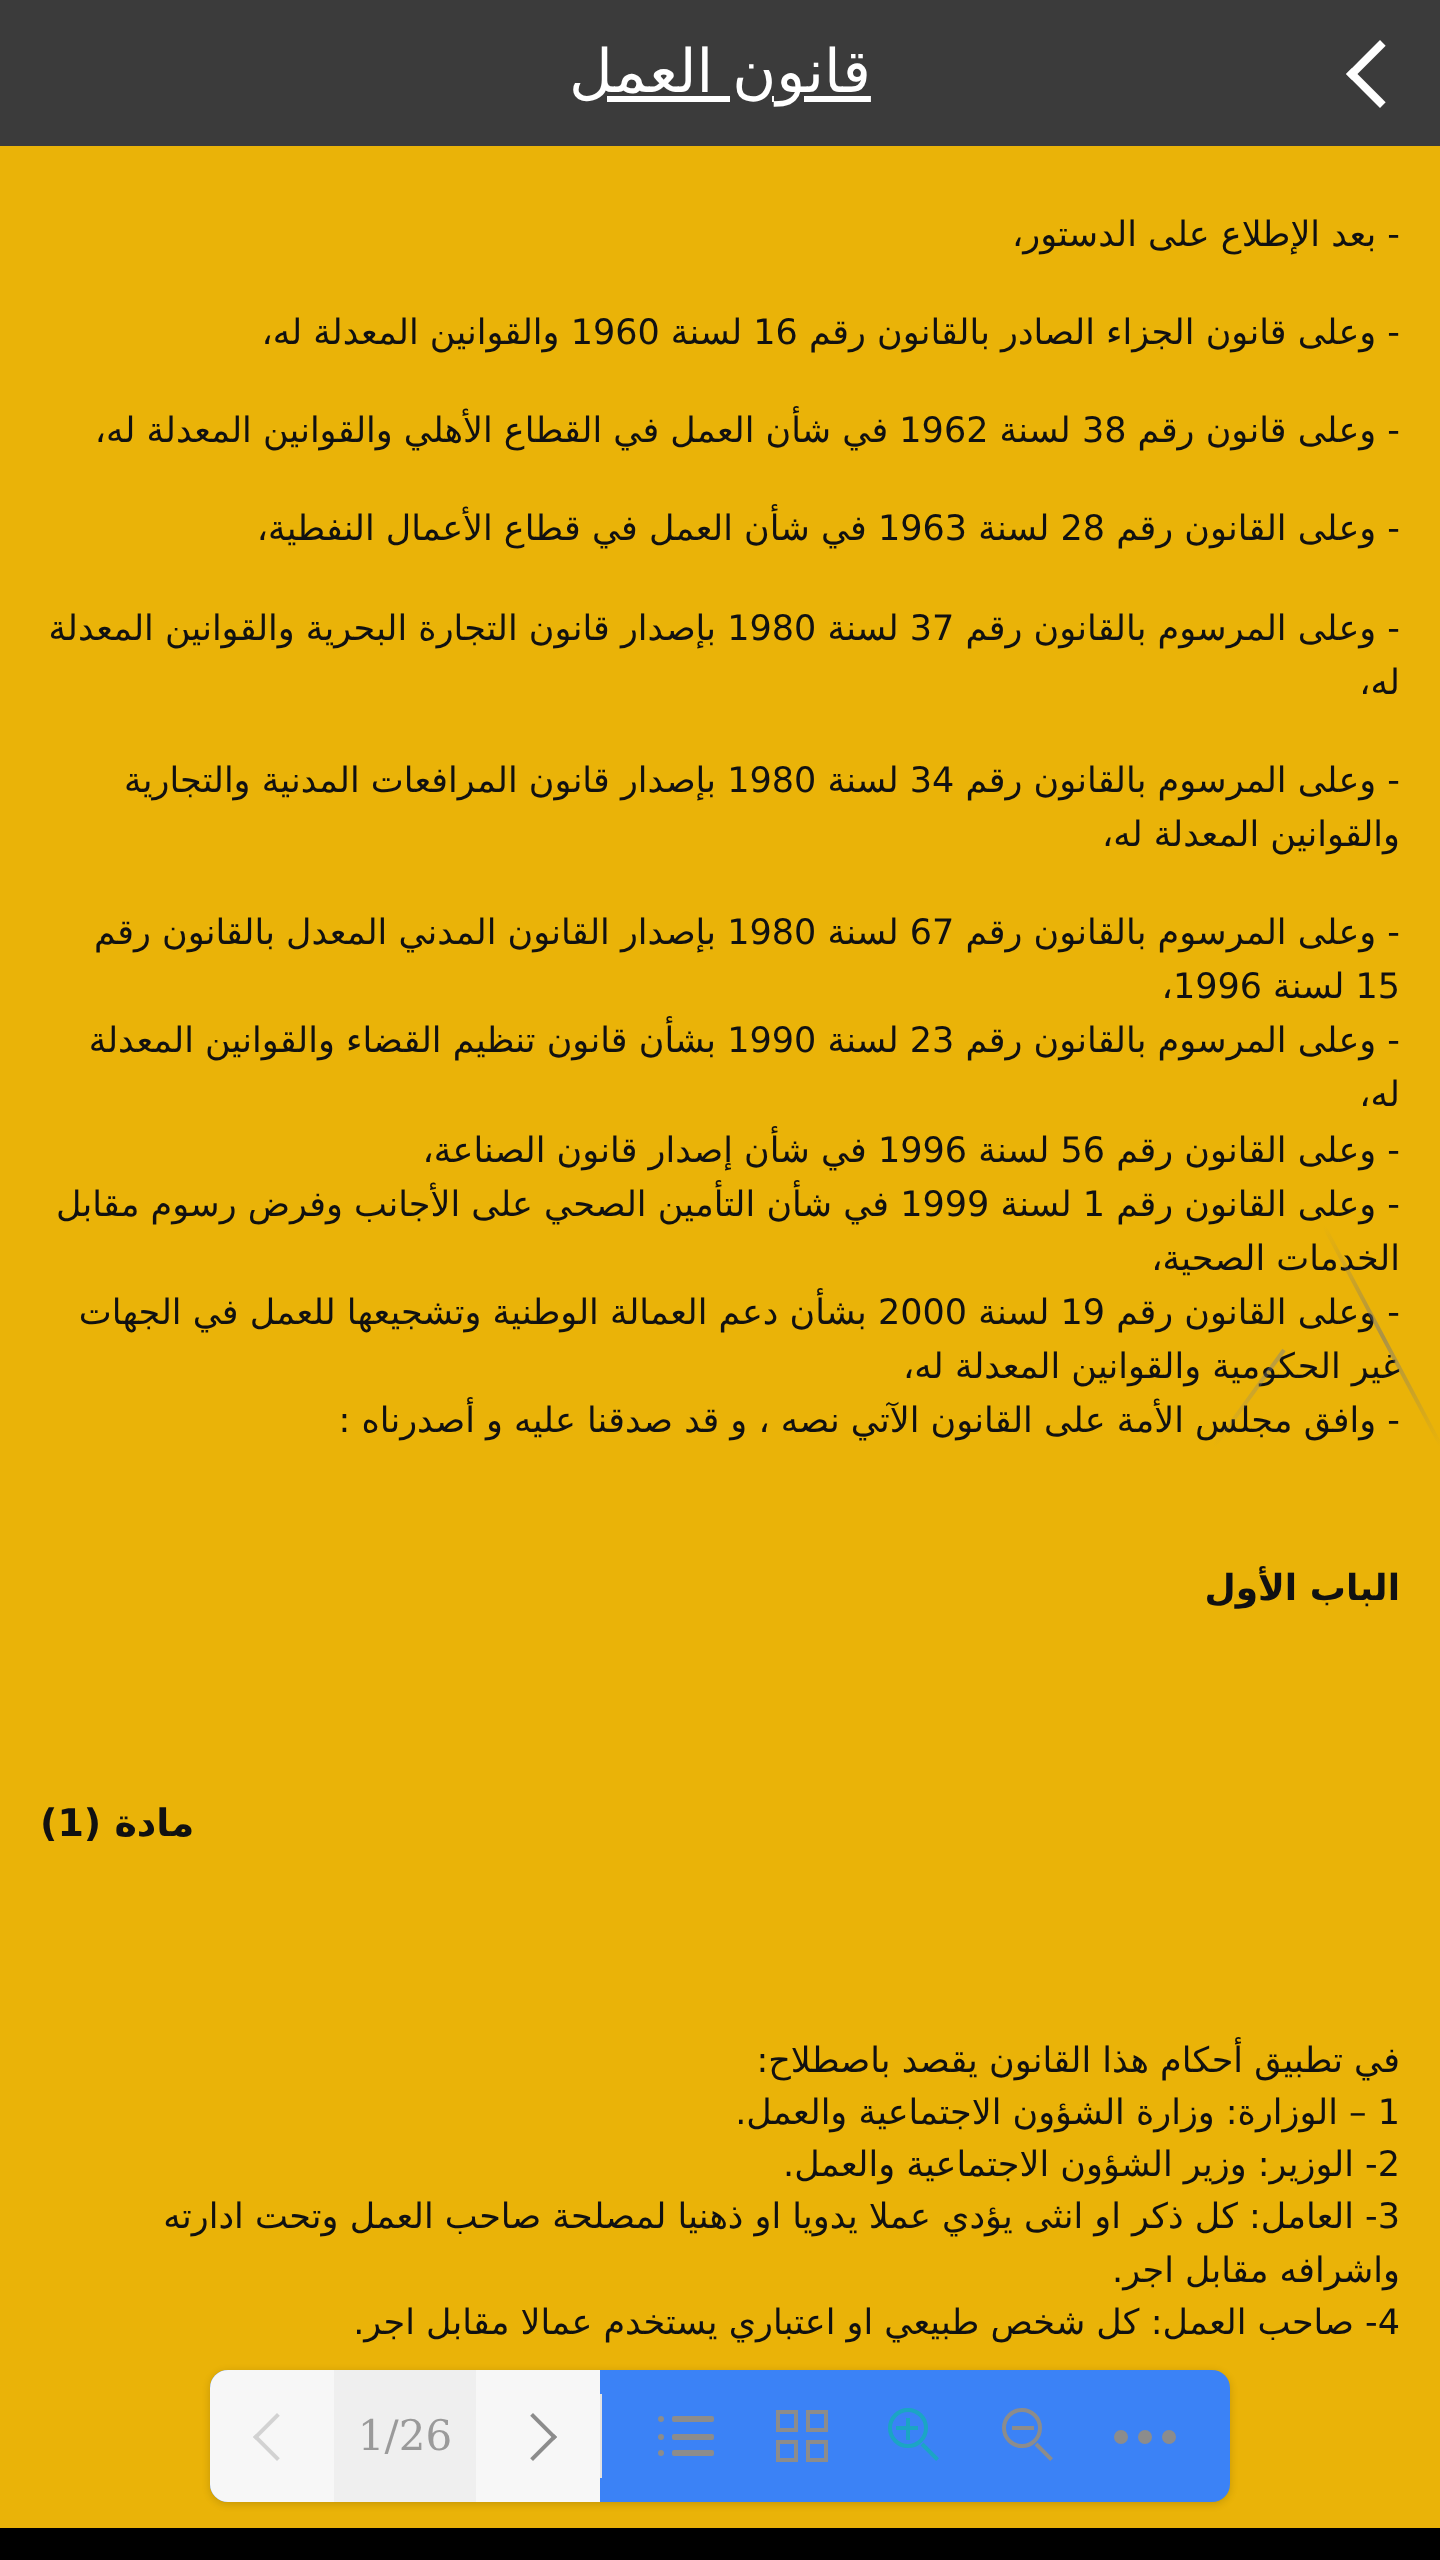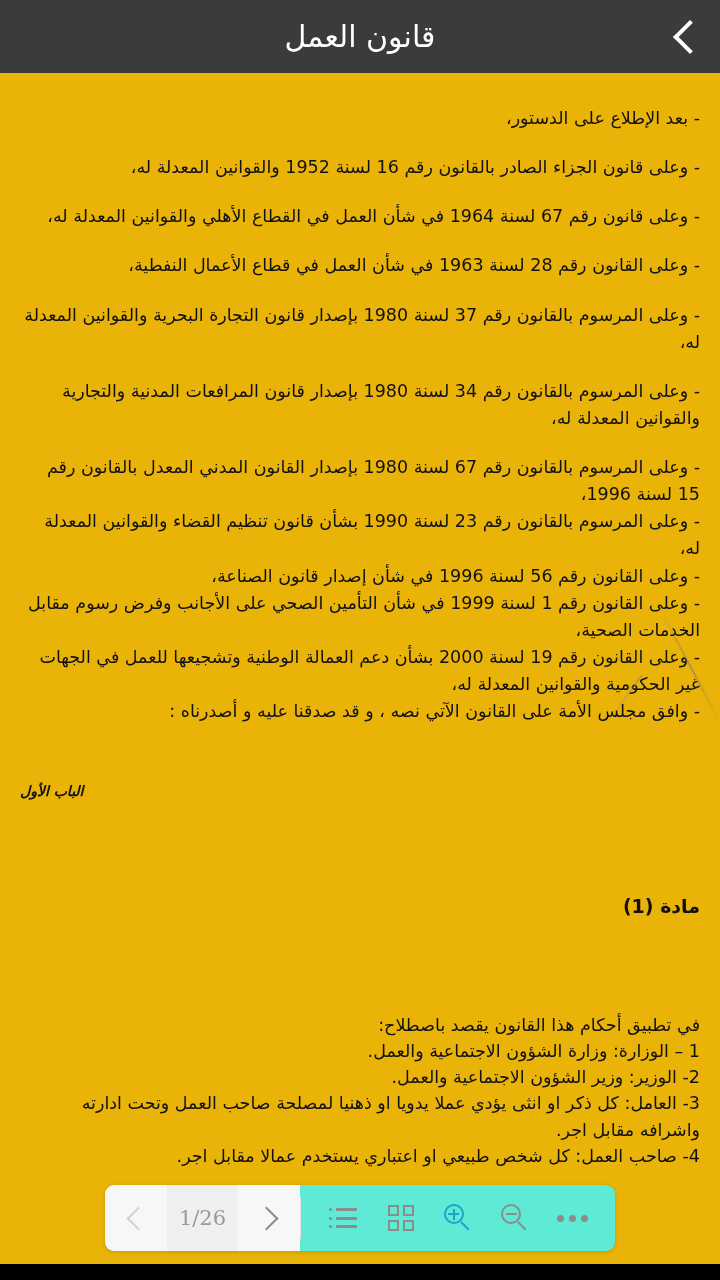--- a/index.html
+++ b/index.html
@@ -52,20 +52,21 @@
     position: absolute;
     left: 0; right: 0;
     top: 0;
     height: 73px;
     line-height: 73px;
     text-align: center;
     color: #FFFFFF;
     font-size: 30px;
     font-weight: 400;
     letter-spacing: 0;
+    text-decoration: underline;
   }
 
   
   .doc-page {
     position: absolute;
     top: 73px; left: 0;
     width: 720px;
     height: 1207px;
     background: #eab308;
     overflow: hidden;
@@ -83,30 +84,29 @@
     margin: 0 0 22px 0;
     text-align: right;
   }
   .block-tight .para {
     margin-bottom: 0;
   }
   .spacer-lg { height: 56px; }
   .spacer-md { height: 34px; }
 
   .center-head {
-    text-align: left;
+    text-align: right;
     font-weight: bold;
-    font-size: 14px;
+    font-size: 18px;
     line-height: 1.5;
     color: #111111;
     margin: 0;
-    font-style: italic;
   }
   .article-head {
-    text-align: right;
+    text-align: left;
     font-weight: bold;
     font-size: 19px;
     color: #111111;
     margin: 0;
   }
   .defs {
     direction: rtl;
     text-align: right;
     font-size: 17.5px;
     line-height: 1.5;
@@ -142,21 +142,21 @@
     transform-origin: top center;
   }
 
   
   .toolbar {
     position: absolute;
     left: 105px;
     top: 1185px;
     width: 510px;
     height: 66px;
-    background: #5eead4;
+    background: #3b82f6;
     border-radius: 9px;
     box-shadow: 0 1px 4px rgba(0,0,0,0.16);
     display: flex;
     align-items: stretch;
     direction: ltr;
     overflow: hidden;
   }
   .pager {
     display: flex;
     align-items: stretch;
@@ -266,22 +266,22 @@
     <div class="header-title">قانون العمل</div>
     <div class="back-btn">
       <div class="chev-back"></div>
     </div>
   </div>
 
   <div class="doc-page">
     <div class="doc-body">
 
       <p class="para">- بعد الإطلاع على الدستور،</p>
-      <p class="para">- وعلى قانون الجزاء الصادر بالقانون رقم 16 لسنة 1952 والقوانين المعدلة له،</p>
-      <p class="para">- وعلى قانون رقم 67 لسنة 1964 في شأن العمل في القطاع الأهلي والقوانين المعدلة له،</p>
+      <p class="para">- وعلى قانون الجزاء الصادر بالقانون رقم 16 لسنة 1960 والقوانين المعدلة له،</p>
+      <p class="para">- وعلى قانون رقم 38 لسنة 1962 في شأن العمل في القطاع الأهلي والقوانين المعدلة له،</p>
       <p class="para">- وعلى القانون رقم 28 لسنة 1963 في شأن العمل في قطاع الأعمال النفطية،</p>
       <p class="para">- وعلى المرسوم بالقانون رقم 37 لسنة 1980 بإصدار قانون التجارة البحرية والقوانين المعدلة له،</p>
       <p class="para">- وعلى المرسوم بالقانون رقم 34 لسنة 1980 بإصدار قانون المرافعات المدنية والتجارية والقوانين المعدلة له،</p>
 
       <div class="block-tight">
         <p class="para">- وعلى المرسوم بالقانون رقم 67 لسنة 1980 بإصدار القانون المدني المعدل بالقانون رقم 15 لسنة 1996،</p>
         <p class="para">- وعلى المرسوم بالقانون رقم 23 لسنة 1990 بشأن قانون تنظيم القضاء والقوانين المعدلة له،</p>
         <p class="para">- وعلى القانون رقم 56 لسنة 1996 في شأن إصدار قانون الصناعة،</p>
         <p class="para">- وعلى القانون رقم 1 لسنة 1999 في شأن التأمين الصحي على الأجانب وفرض رسوم مقابل الخدمات الصحية،</p>
         <p class="para">- وعلى القانون رقم 19 لسنة 2000 بشأن دعم العمالة الوطنية وتشجيعها للعمل في الجهات غير الحكومية والقوانين المعدلة له،</p>

